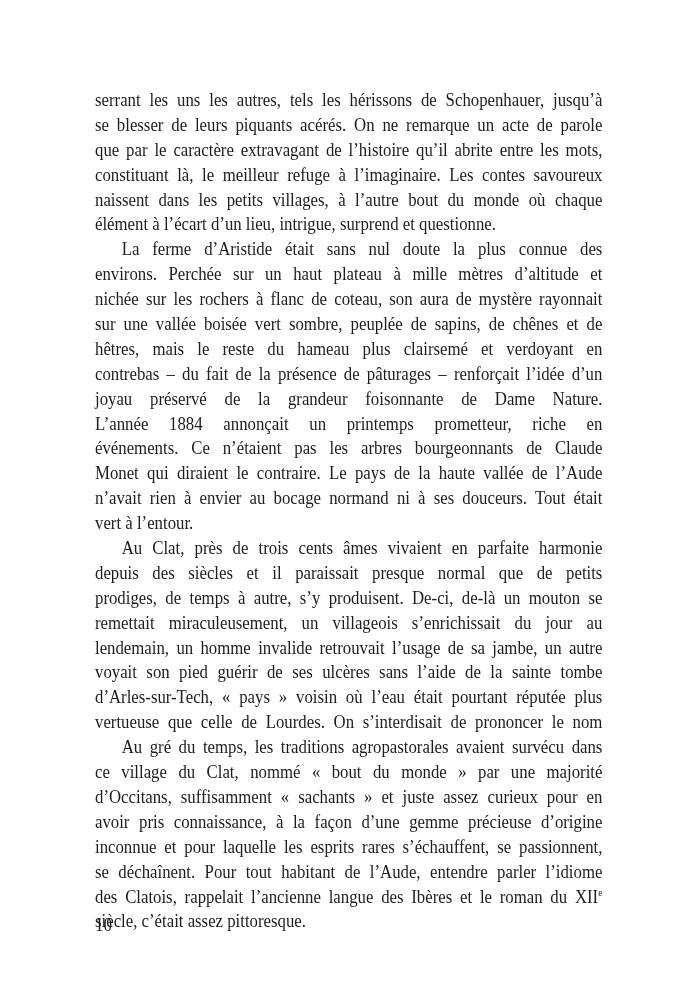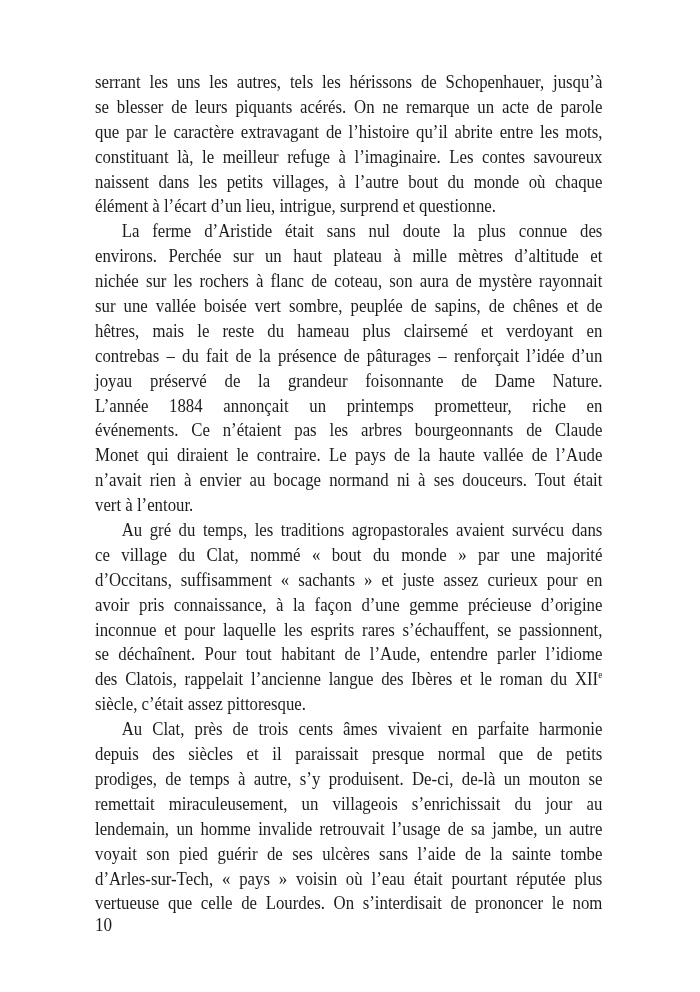--- a/index.html
+++ b/index.html
@@ -1,18 +1,18 @@
 <!DOCTYPE html>
 <html><head>
 <meta charset="utf-8">
 <style>
   html, body { margin: 0; padding: 0; background: #ffffff; }
   body { width: 700px; height: 992px; position: relative; overflow: hidden; }
   .page { position: absolute; left: 0; top: 0; width: 700px; height: 992px; background: #ffffff; }
-  .text-block { position: absolute; left: 95px; top: 70px; width: 507px; }
+  .text-block { position: absolute; left: 95px; top: 88px; width: 507px; }
   .line {
     display: block;
     height: 24.9px;
     line-height: 24.9px;
     width: 590px;
     transform: scaleX(0.86);
     transform-origin: left center;
     font-family: "Liberation Serif", "DejaVu Serif", serif;
     font-size: 19.5px;
     color: #1c1c1c;
@@ -55,36 +55,36 @@
       <span class="line">contrebas – du fait de la présence de pâturages – renforçait l’idée d’un</span>
       <span class="line">joyau préservé de la grandeur foisonnante de Dame Nature.</span>
       <span class="line">L’année 1884 annonçait un printemps prometteur, riche en</span>
       <span class="line">événements. Ce n’étaient pas les arbres bourgeonnants de Claude</span>
       <span class="line">Monet qui diraient le contraire. Le pays de la haute vallée de l’Aude</span>
       <span class="line">n’avait rien à envier au bocage normand ni à ses douceurs. Tout était</span>
       <span class="line last">vert à l’entour.</span>
     </div>
 
     <div>
+      <span class="line indent">Au Clat, près de trois cents âmes vivaient en parfaite harmonie</span>
+      <span class="line">depuis des siècles et il paraissait presque normal que de petits</span>
+      <span class="line">prodiges, de temps à autre, s’y produisent. De-ci, de-là un mouton se</span>
+      <span class="line">remettait miraculeusement, un villageois s’enrichissait du jour au</span>
+      <span class="line">lendemain, un homme invalide retrouvait l’usage de sa jambe, un autre</span>
+      <span class="line">voyait son pied guérir de ses ulcères sans l’aide de la sainte tombe</span>
+      <span class="line">d’Arles-sur-Tech, « pays » voisin où l’eau était pourtant réputée plus</span>
+      <span class="line">vertueuse que celle de Lourdes. On s’interdisait de prononcer le nom</span>
+    </div>
+
+    <div>
       <span class="line indent">Au gré du temps, les traditions agropastorales avaient survécu dans</span>
       <span class="line">ce village du Clat, nommé « bout du monde » par une majorité</span>
       <span class="line">d’Occitans, suffisamment « sachants » et juste assez curieux pour en</span>
       <span class="line">avoir pris connaissance, à la façon d’une gemme précieuse d’origine</span>
       <span class="line">inconnue et pour laquelle les esprits rares s’échauffent, se passionnent,</span>
       <span class="line">se déchaînent. Pour tout habitant de l’Aude, entendre parler l’idiome</span>
       <span class="line"><span>des Clatois, rappelait l’ancienne langue des Ibères et le roman du XII</span><sup>e</sup></span>
       <span class="line last">siècle, c’était assez pittoresque.</span>
     </div>
-
-    <div>
-      <span class="line indent">Au Clat, près de trois cents âmes vivaient en parfaite harmonie</span>
-      <span class="line">depuis des siècles et il paraissait presque normal que de petits</span>
-      <span class="line">prodiges, de temps à autre, s’y produisent. De-ci, de-là un mouton se</span>
-      <span class="line">remettait miraculeusement, un villageois s’enrichissait du jour au</span>
-      <span class="line">lendemain, un homme invalide retrouvait l’usage de sa jambe, un autre</span>
-      <span class="line">voyait son pied guérir de ses ulcères sans l’aide de la sainte tombe</span>
-      <span class="line">d’Arles-sur-Tech, « pays » voisin où l’eau était pourtant réputée plus</span>
-      <span class="line">vertueuse que celle de Lourdes. On s’interdisait de prononcer le nom</span>
-    </div>
   </div>
 
   <div class="page-number">10</div>
 </div>
 
 </body></html>

